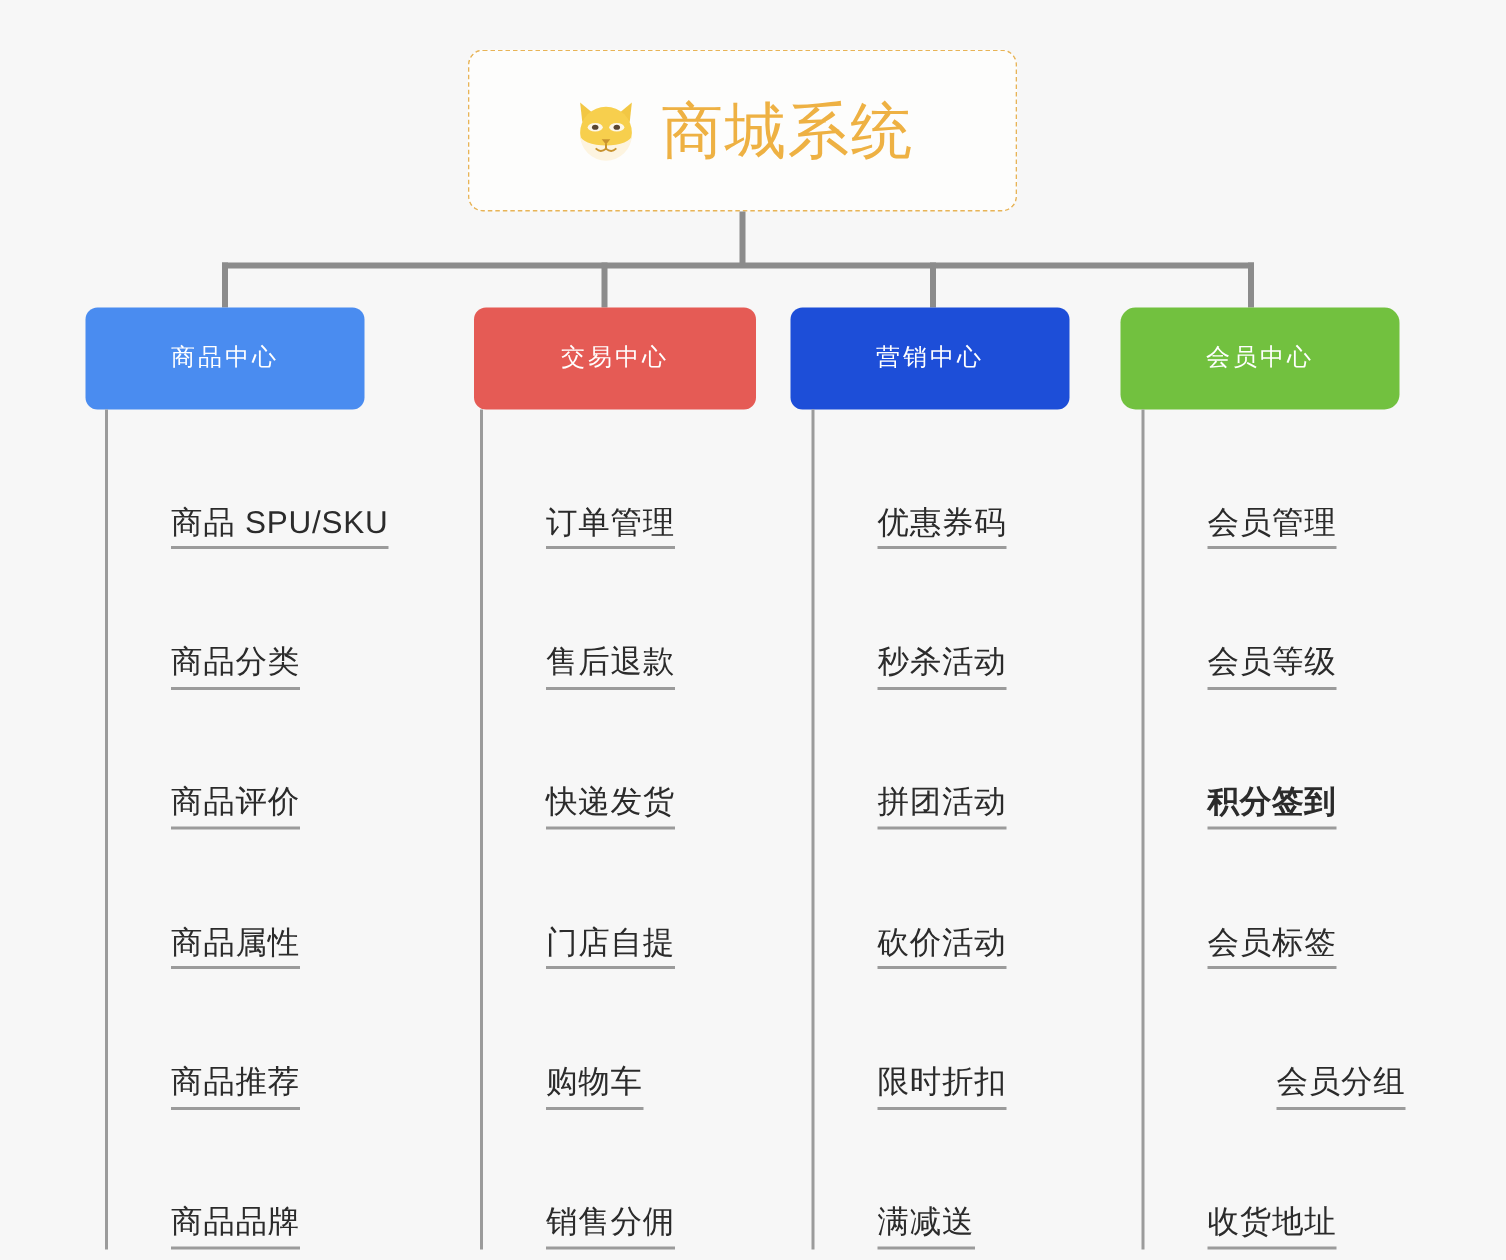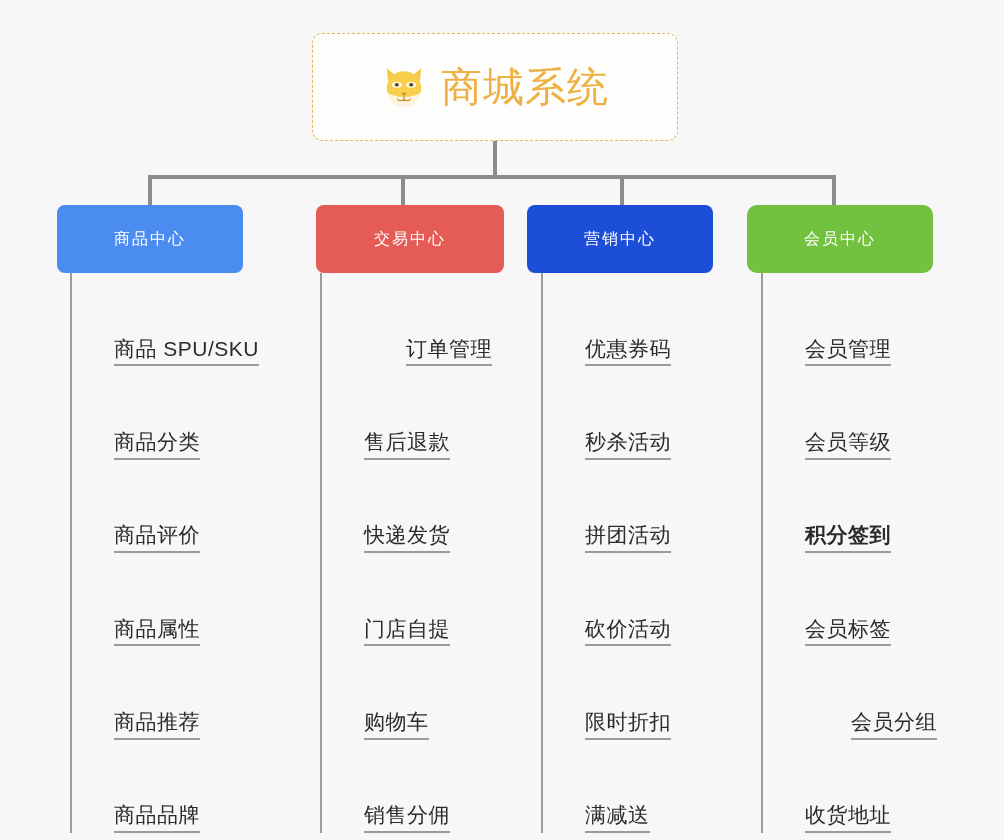--- a/index.html
+++ b/index.html
@@ -196,21 +196,21 @@
       <div class="leaf-item">
           <span class="leaf-text" style="border-bottom-color: rgb(155, 155, 155);">商品品牌</span>
         </div>
     </div>
   </div>
 
   <div class="leaf-col col-1">
     <div class="spine" style="background: rgb(155, 155, 155);"></div>
     <div class="leaf-items">
       <div class="leaf-item">
-          <span class="leaf-text" style="border-bottom-color: rgb(155, 155, 155); margin-left: 42px;">订单管理</span>
+          <span class="leaf-text" style="border-bottom-color: rgb(155, 155, 155);">订单管理</span>
         </div>
       <div class="leaf-item">
           <span class="leaf-text" style="border-bottom-color: rgb(155, 155, 155);">售后退款</span>
         </div>
       <div class="leaf-item">
           <span class="leaf-text" style="border-bottom-color: rgb(155, 155, 155);">快递发货</span>
         </div>
       <div class="leaf-item">
           <span class="leaf-text" style="border-bottom-color: rgb(155, 155, 155);">门店自提</span>
         </div>

